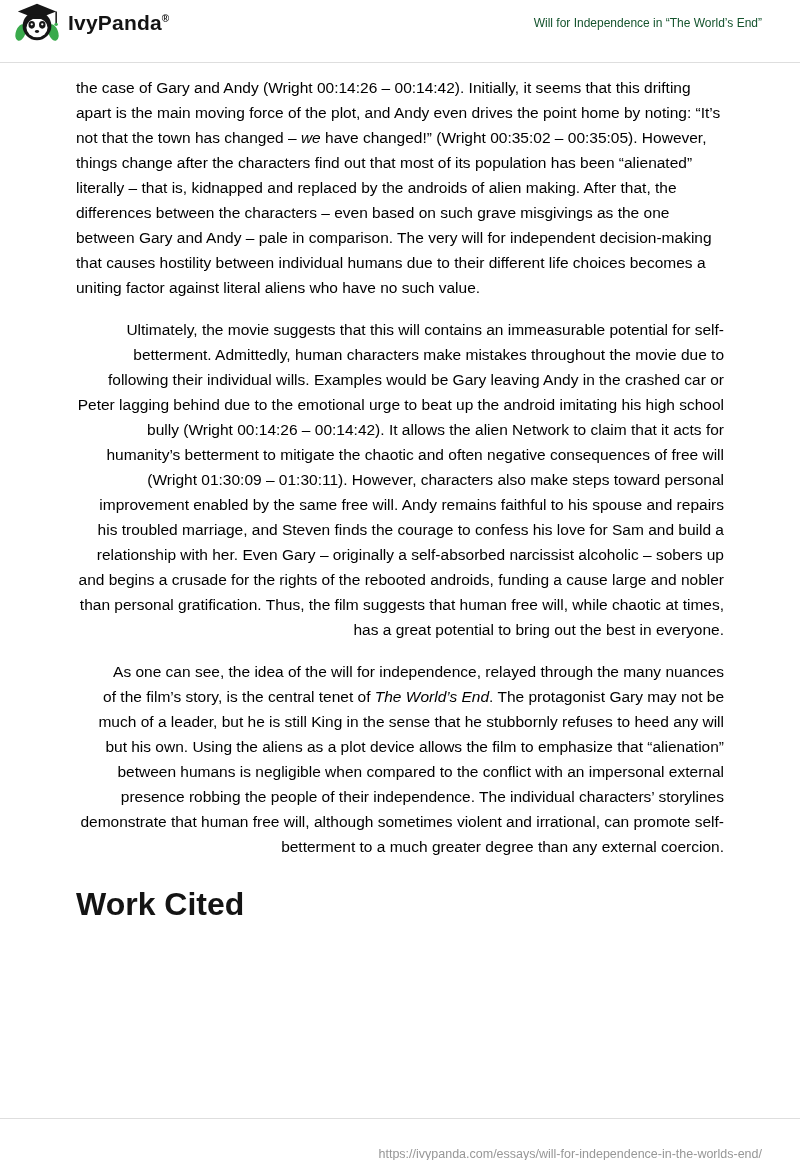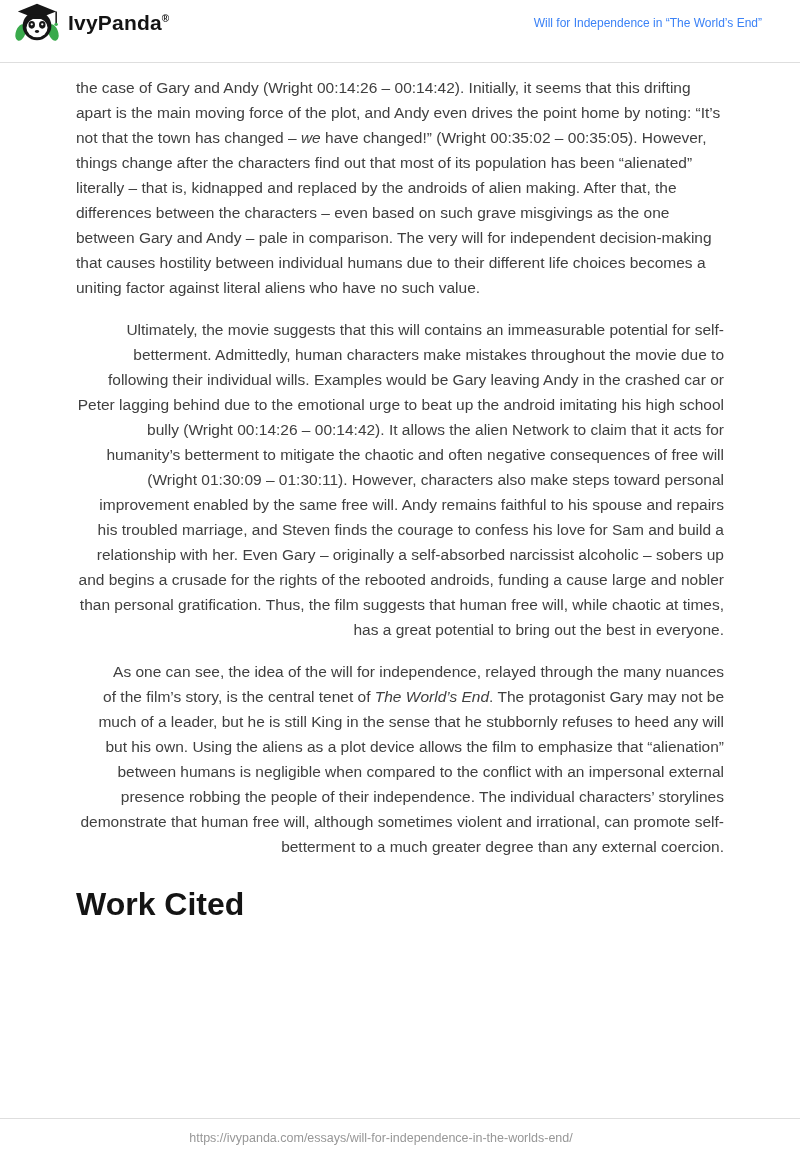--- a/index.html
+++ b/index.html
@@ -24,30 +24,30 @@
     box-sizing: border-box;
   }
   .brand { display: flex; align-items: center; gap: 8px; }
   .brand-name {
     font-size: 21px;
     font-weight: bold;
     color: #141414;
     letter-spacing: .2px;
   }
   .reg { font-size: 10px; vertical-align: super; font-weight: bold; color: #141414; }
-  .doc-title { font-size: 12px; color: #3b82f6; }
+  .doc-title { font-size: 12px; color: #14532d; }
   .content {
     position: absolute;
     top: 63px; left: 76px; right: 76px;
     padding-top: 12px;
   }
   .para {
     font-size: 15.5px;
     line-height: 25px;
-    color: #404040;
+    color: #000000;
     margin: 0 0 17px 0;
     text-align: left;
   }
   .para.indent { text-indent: 30px; text-align: right; }
   .para em, .citation em { font-style: italic; }
   h2.work-cited {
     font-size: 32px;
     font-weight: bold;
     color: #141414;
     margin: 27px 0 24px 0;
@@ -57,22 +57,22 @@
     line-height: 25px;
     color: #2d2d2d;
     text-indent: 30px;
     margin: 0;
   }
   .footer {
     position: absolute;
     left: 0; right: 0; bottom: 0;
     height: 42px;
     border-top: 1px solid #dedede;
-    text-align: center;
-    padding: 9px 38px 0 0;
+    text-align: right;
+    padding: 25px 38px 0 0;
     box-sizing: border-box;
   }
   .footer-url {
     font-size: 12.5px;
     color: #979797;
     text-decoration: none;
   }
 </style>
 </head>
 <body>

